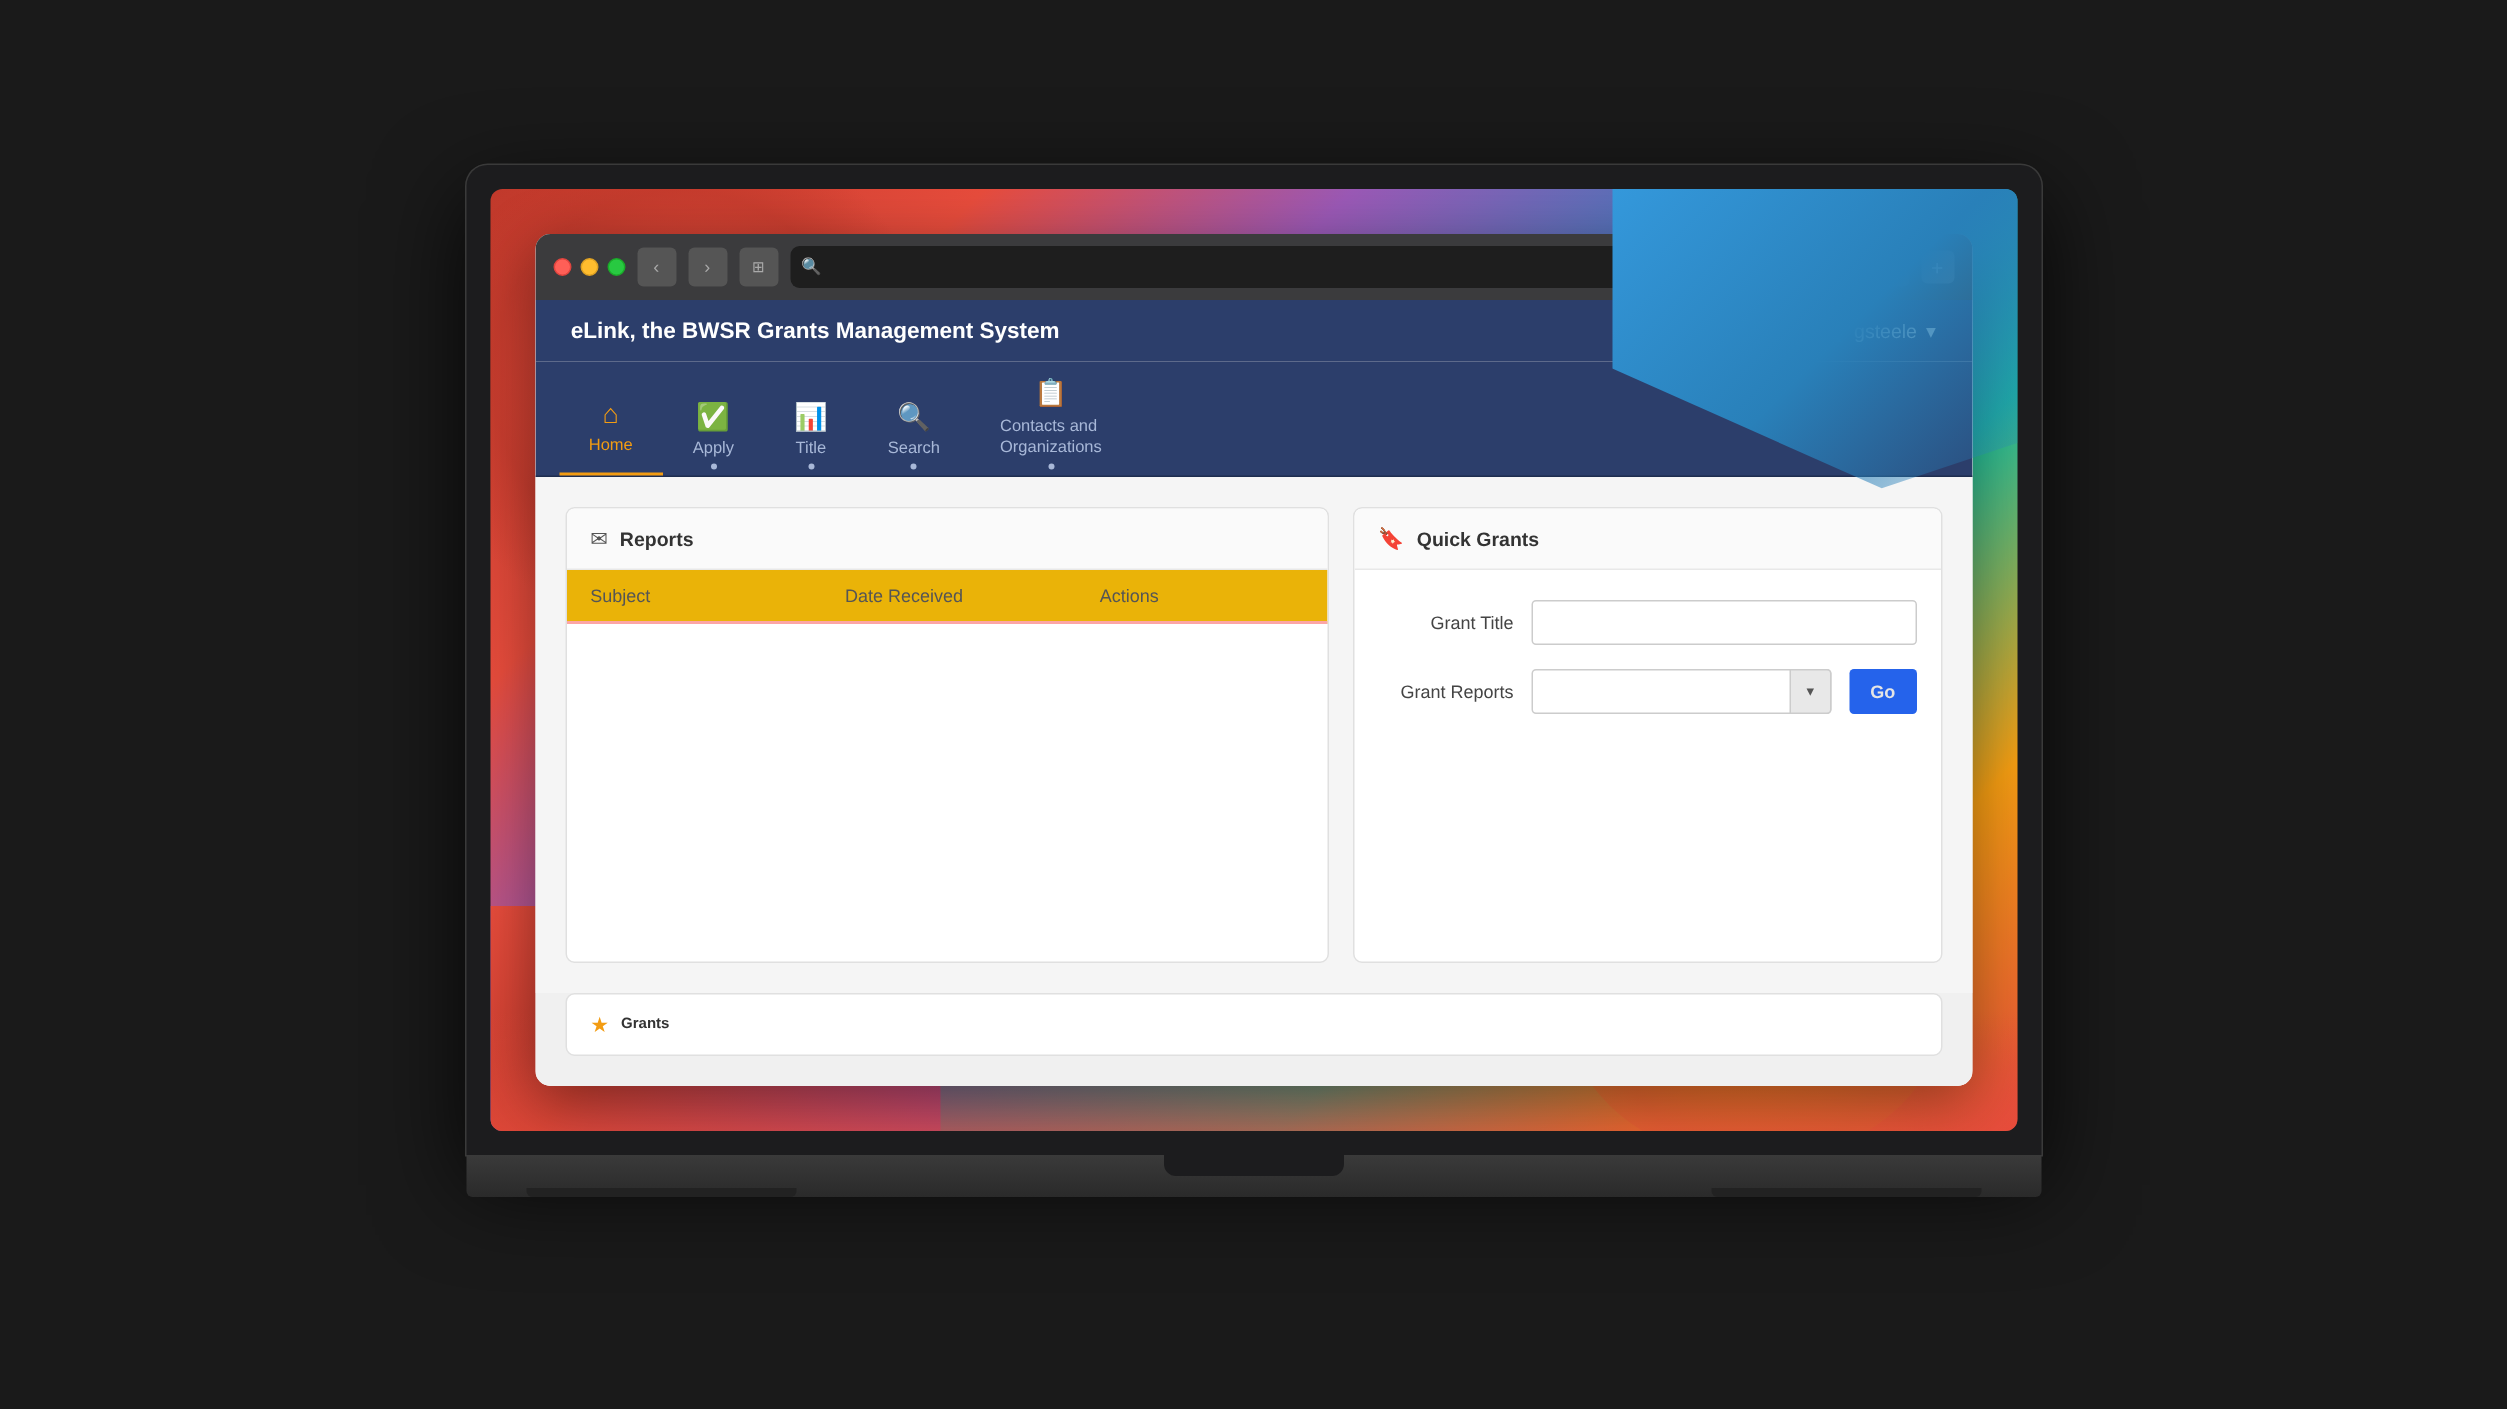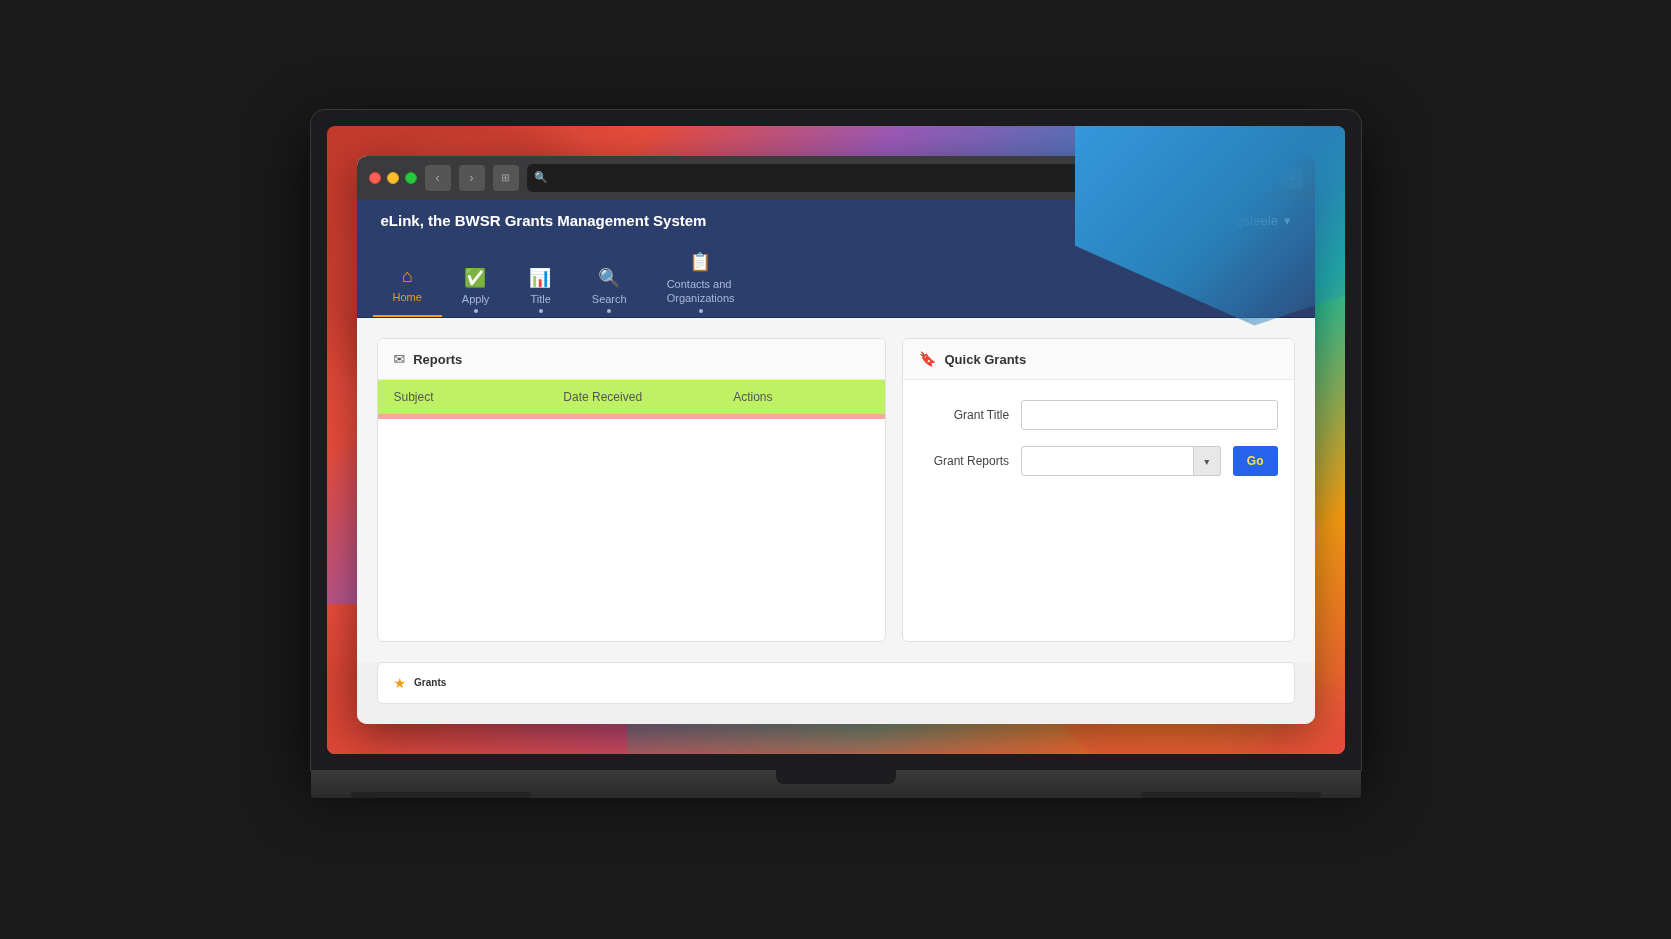--- a/index.html
+++ b/index.html
@@ -350,22 +350,22 @@
     .panel-header-title {
       font-size: 13px;
       font-weight: 600;
       color: #333;
     }
 
     
     .table-header {
       display: flex;
       padding: 10px 16px;
-      border-bottom: 5px solid #fca5a5;
-      background: #bef264;
+      border-bottom: 2px solid #fca5a5;
+      background: #eab308;
     }
 
     .table-col {
       font-size: 12px;
       color: #555;
       font-weight: 500;
     }
 
     .col-subject { flex: 1; }
     .col-date { flex: 1; }
@@ -441,21 +441,21 @@
       justify-content: center;
       font-size: 10px;
       color: #555;
       cursor: pointer;
     }
 
     .go-btn {
       height: 30px;
       padding: 0 14px;
       background: #2563eb;
-      color: #fde047;
+      color: #e5e5e5;
       border: none;
       border-radius: 3px;
       font-size: 12px;
       font-weight: 600;
       cursor: pointer;
     }
 
     
     .grants-section {
       background: #fff;

